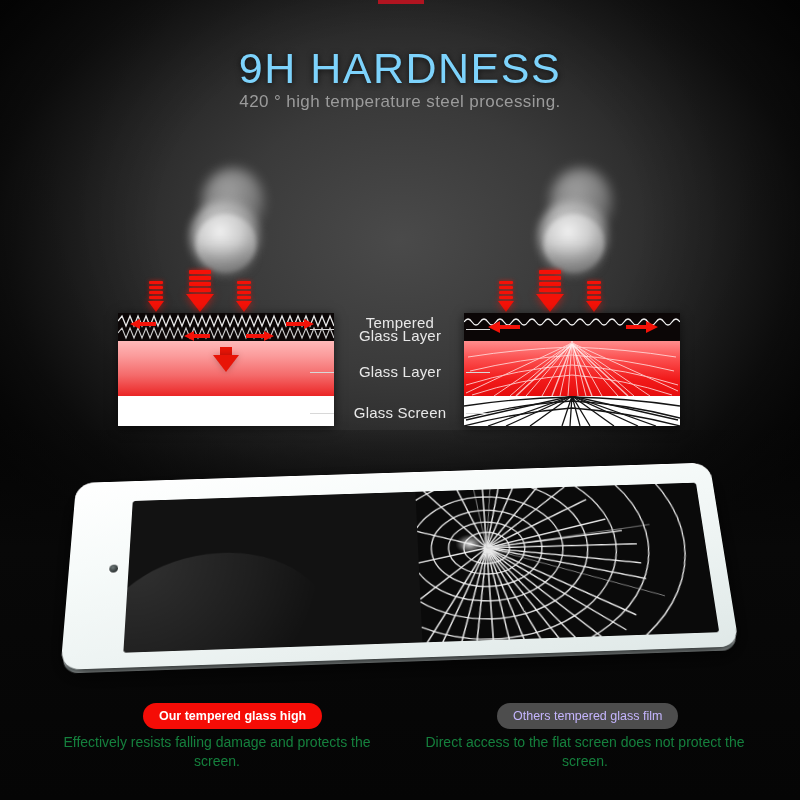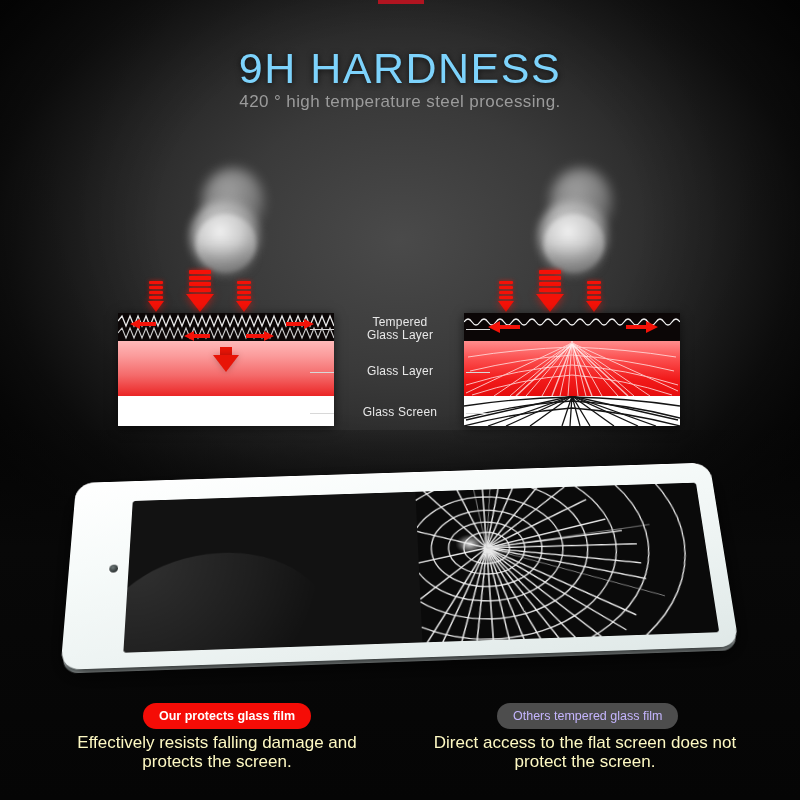--- a/index.html
+++ b/index.html
@@ -75,21 +75,21 @@
   .glass-bad{background:linear-gradient(180deg,#ff8d8d 0%, #fb4b4b 35%, #f11a1a 70%, #e60d0d 100%);}
 
   .down-arrow{position:absolute;left:50%;top:14px;transform:translateX(-50%);
     width:0;height:0;border-left:13px solid transparent;border-right:13px solid transparent;
     border-top:17px solid #e81407;filter:drop-shadow(0 0 3px rgba(0,0,0,.25));}
   .down-arrow-stem{position:absolute;left:50%;top:6px;transform:translateX(-50%);
     width:12px;height:12px;background:#e81407;}
 
   
   .labels{position:absolute;left:336px;top:312px;width:128px;}
-  .lbl{position:relative;text-align:center;color:#e8e8e8;font-size:12px;line-height:13px;letter-spacing:.2px;}
+  .lbl{position:relative;text-align:center;color:#e8e8e8;font-size:15px;line-height:13px;letter-spacing:.2px;}
   .lbl .dash-l,.lbl .dash-r{position:absolute;top:50%;width:24px;height:1px;background:#d8d8d8;}
   .lbl .dash-l{left:-26px;} .lbl .dash-r{right:-26px;}
   .lbl-1{margin-top:4px;} .lbl-2{margin-top:23px;} .lbl-3{margin-top:28px;}
 
   
   .tablet-wrap{position:absolute;left:38px;top:437px;width:726px;height:240px;}
   .tablet{position:absolute;inset:0;
     transform:perspective(900px) rotateX(18deg) rotateZ(-2.1deg);
     transform-origin:50% 100%;}
   .tab-body{position:absolute;left:22px;top:8px;width:684px;height:212px;border-radius:20px;
@@ -108,21 +108,21 @@
     background:radial-gradient(circle at 40% 35%,#6f7a7a,#2b3131 70%,#171b1b);
     box-shadow:0 0 0 1.5px rgba(255,255,255,.55);}
   .home-btn{position:absolute;right:26px;top:92px;width:30px;height:30px;border-radius:50%;
     background:linear-gradient(160deg,#fdfefe,#e6eeed);
     box-shadow:0 0 0 2px rgba(170,195,192,.55), 0 1px 2px rgba(0,0,0,.2) inset;}
 
   
   .badge{position:absolute;padding:6px 16px;border-radius:13px;font-size:12.5px;white-space:nowrap;}
   .badge-good{background:#f50c06;color:#fff;font-weight:bold;left:143px;top:703px;}
   .badge-bad{background:#4d4d4d;color:#c4b5fd;left:497px;top:703px;}
-  .caption{position:absolute;text-align:center;color:#fef9c3;font-size:17px;line-height:19px;width:330px;}
+  .caption{position:absolute;text-align:center;color:#15803d;font-size:14px;line-height:19px;width:330px;}
   .cap-good{left:52px;top:733px;}
   .cap-bad{left:420px;top:733px;}
 </style>
 </head>
 <body>
 
 <div id="stage">
 
   <div class="bg-base"></div>
   <div class="bg-vignette"></div>
@@ -310,19 +310,19 @@
               <g stroke="#cfcfcf" fill="none" stroke-width=".9" opacity=".7">
                 <path d="M72,69 L84,-34 M72,69 L58,-34 M72,69 L246,48 M72,69 L252,130"></path>
               </g>
             </svg>
           </div>
         </div>
       </div>
     </div>
   </div>
 
-  <div class="badge badge-good">Our protects glass film</div>
+  <div class="badge badge-good">Our tempered glass high</div>
   <div class="caption cap-good">Effectively resists falling damage and protects the screen.</div>
 
   <div class="badge badge-bad">Others tempered glass film</div>
   <div class="caption cap-bad">Direct access to the flat screen does not protect the screen.</div>
 
 </div>
 
 </body></html>

